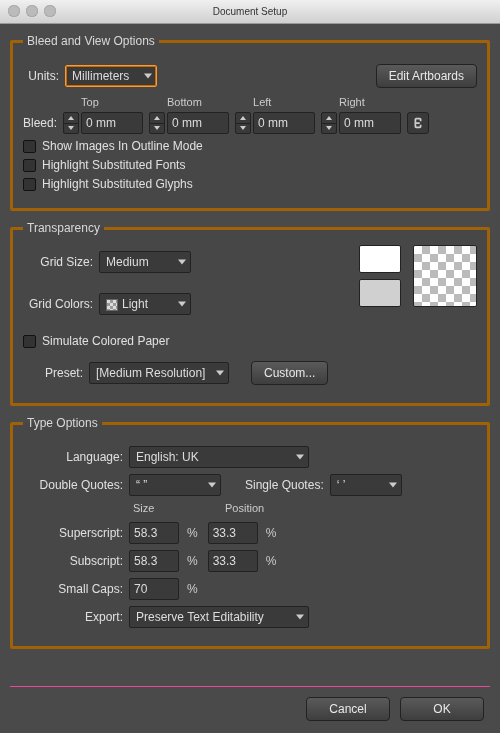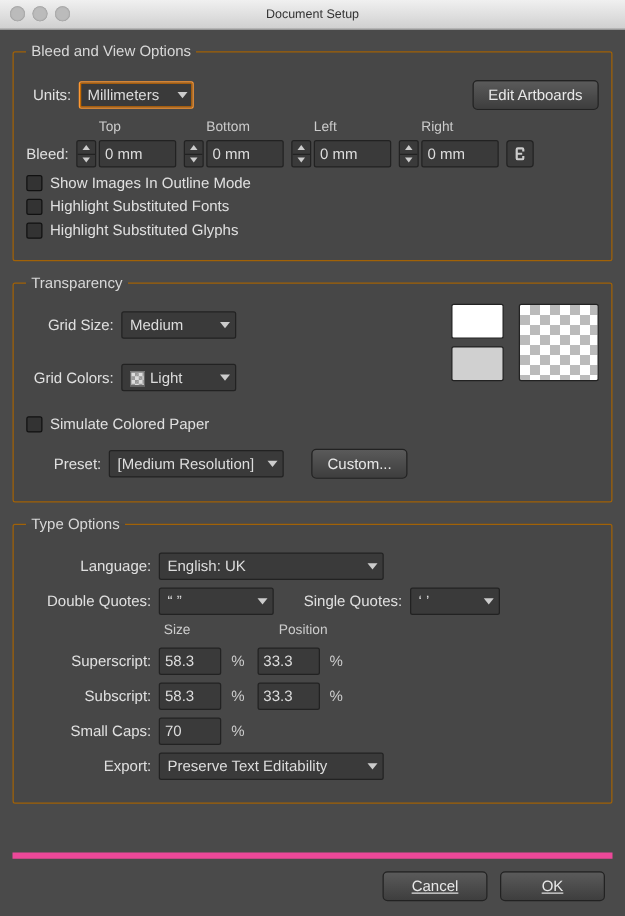--- a/index.html
+++ b/index.html
@@ -29,21 +29,21 @@
   }
   .dot { width: 12px; height: 12px; border-radius: 50%; background: #bbb; box-shadow: inset 0 0 1px rgba(0,0,0,0.5); }
   .panel {
     background: #4a4a4a;
     padding: 10px 10px 6px 10px;
     height: calc(100% - 24px);
     display: flex;
     flex-direction: column;
   }
   fieldset {
-    border: 1px solid #a16207;
+    border: 3px solid #a16207;
     border-radius: 2px;
     padding: 10px 10px 12px 10px;
     margin-bottom: 10px;
     background: #474747;
   }
   legend {
     padding: 0 4px;
     color: #d8d8d8;
     font-size: 12px;
   }
@@ -157,22 +157,21 @@
     display: inline-block;
     vertical-align: middle;
     border: 1px solid #666;
   }
   .trans-right { display:flex; gap:12px; align-items:flex-start; margin-left:auto; }
   .trans-left { display:flex; flex-direction:column; gap:8px; }
   .footer {
     margin-top: auto;
     padding: 10px 6px 6px 0;
     display: flex; justify-content: flex-end; gap: 10px;
-    border-top: 5px solid #ec4899;
-    text-decoration: underline;
+    border-top: 1px solid #ec4899;
   }
   .num-input { width: 50px; }
   .pct { color: #ccc; margin: 0 4px 0 2px; }
 </style>
 </head>
 <body>
 
 <div class="titlebar">
   <div class="traffic">
     <div class="dot"></div>

